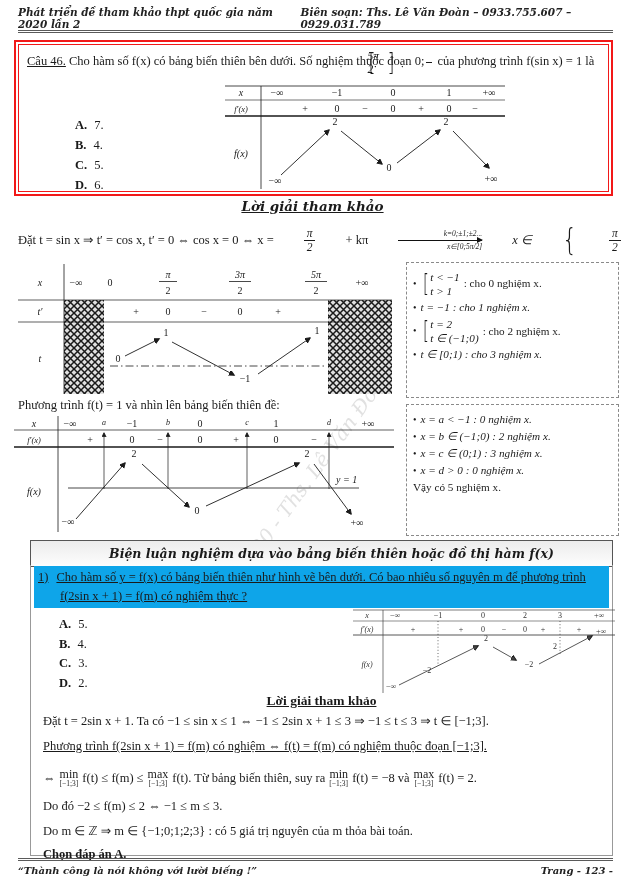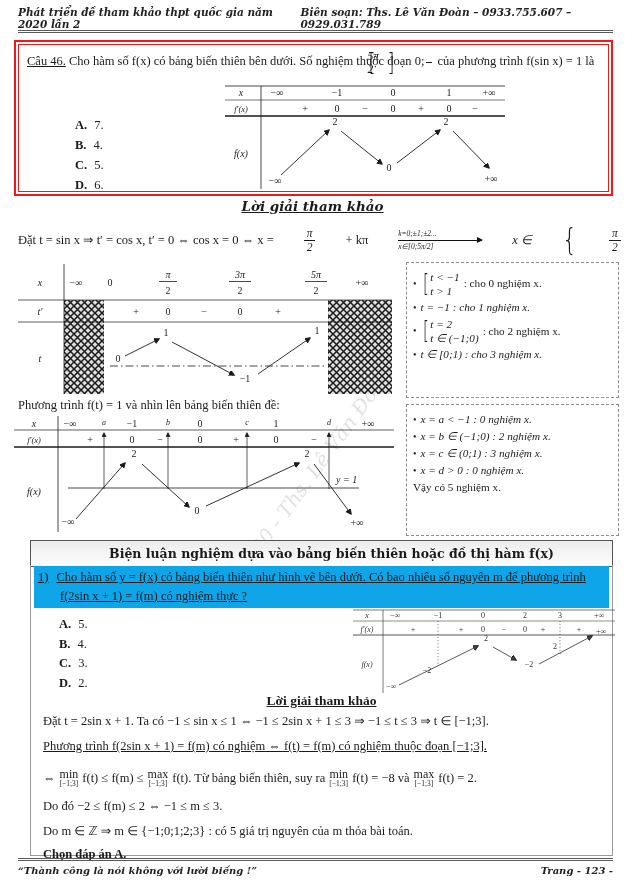--- a/index.html
+++ b/index.html
@@ -34,40 +34,40 @@
   .choice b{margin-right:7px;}
 
   
   .sol-head{left:0;width:625px;top:198px;text-align:center;}
   .sol-head span, .sol-head2 span{font-family:"DejaVu Serif",serif;font-style:italic;font-weight:bold;
        font-size:13.5px;text-decoration:underline;}
   .plain-head{font-weight:bold;text-decoration:underline;font-size:13px;}
 
   
   .mline{display:flex;align-items:center;gap:4px;white-space:nowrap;}
-  .annarrow{display:inline-flex;flex-direction:column;align-items:flex-start;line-height:1;margin:0 2px;}
+  .annarrow{display:inline-flex;flex-direction:column;align-items:flex-end;line-height:1;margin:0 2px;}
   .aa-top,.aa-bot{font-size:7.5px;font-style:italic;}
   .aa-line{display:block;width:84px;height:1px;background:#111;position:relative;margin:2px 0;}
   .aa-head{position:absolute;right:-1px;top:-3px;width:0;height:0;
            border-left:6px solid #111;border-top:3px solid transparent;border-bottom:3px solid transparent;}
 
   
   .notebox{border:1.2px dashed #8a8a8a;padding:5px 6px;font-size:11.2px;line-height:1.35;}
   .brow{display:flex;align-items:center;gap:4px;margin:2px 0;}
   .bul{font-size:10px;}
   .cases{display:inline-flex;align-items:center;}
   .cbrk{font-family:"DejaVu Sans",sans-serif;font-weight:300;font-size:25px;line-height:.9;
         transform:scaleX(.6);display:inline-block;}
   .cstack{display:inline-flex;flex-direction:column;line-height:1.25;font-style:italic;}
   .mathit{font-style:italic;}
 
   
   .banner{left:30px;top:540px;width:581px;height:25px;border:1px solid #555;
           background:linear-gradient(#ececec,#fdfdfd);text-align:center;line-height:25px;}
-  .banner span{font-family:"DejaVu Serif",serif;font-weight:bold;font-size:12.5px;margin-left:20px;}
+  .banner span{font-family:"DejaVu Serif",serif;font-style:italic;font-weight:bold;font-size:12.5px;margin-left:20px;}
   .section{left:30px;top:565px;width:581px;height:290px;
            border-left:1px solid #999;border-right:1px solid #999;border-bottom:1px solid #999;}
   .p1stmt{position:absolute;left:3px;top:1px;right:3px;background:#0ea5e9;
           padding:2px 4px 2px 26px;text-indent:-22px;line-height:1.5;text-decoration:underline;}
   .p1num{margin-right:8px;}
   .p1choices{position:absolute;left:28px;top:50px;line-height:19.5px;}
   .sol-head2{position:absolute;left:0;right:0;top:128px;text-align:center;}
   .sline{position:absolute;left:12px;right:6px;white-space:nowrap;}
   .mm{display:inline-flex;flex-direction:column;align-items:center;line-height:1;vertical-align:-7px;margin:0 1px;}
   .mm-w{font-size:12px;}

